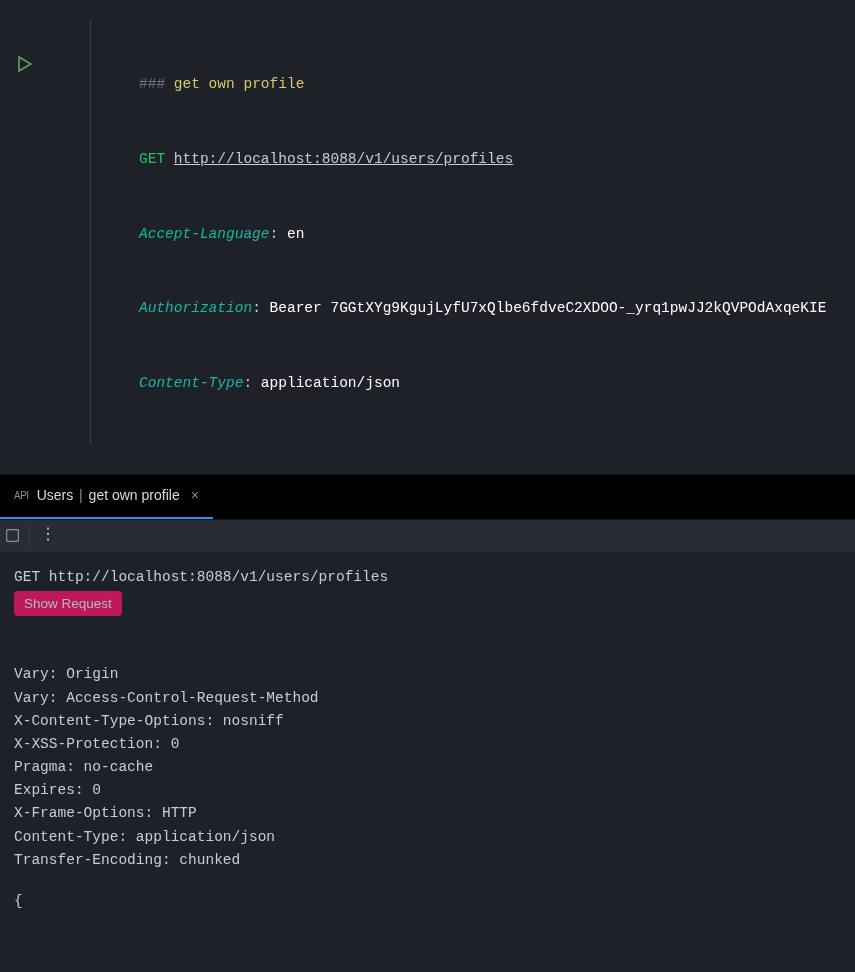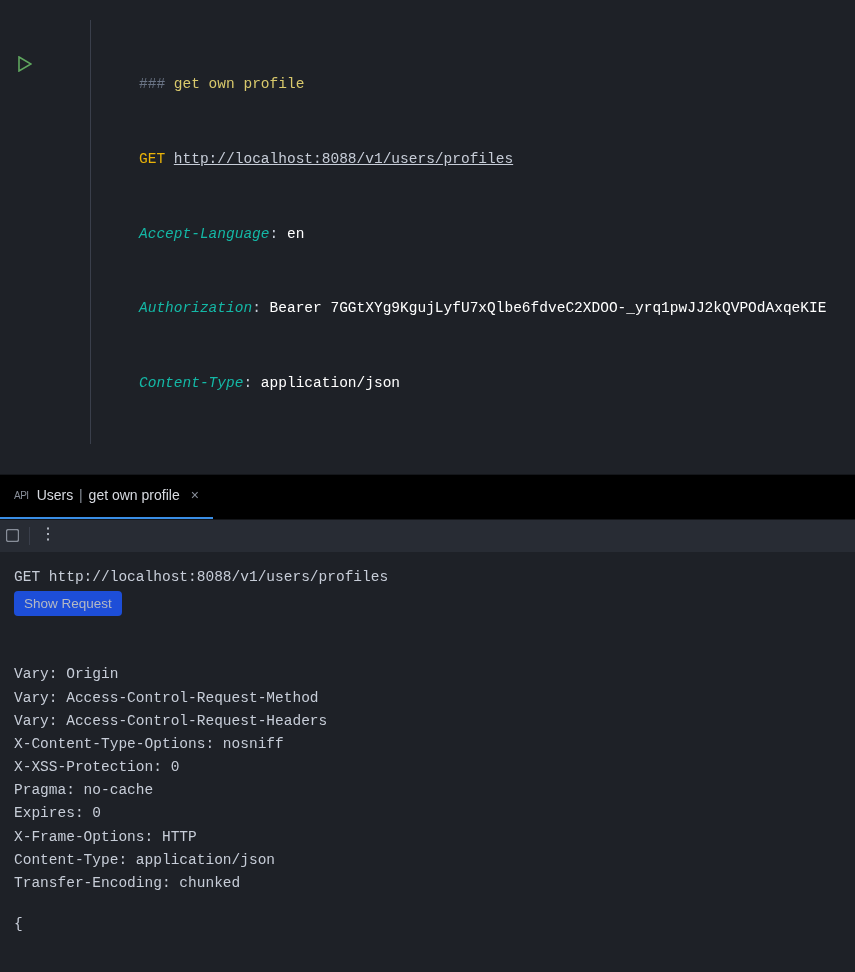--- a/index.html
+++ b/index.html
@@ -38,21 +38,21 @@
   }
   .code-block {
     padding: 24px 0 0 8px;
     white-space: pre;
     font-family: inherit;
   }
   .code-line { line-height: 1.95; }
 
   .tok-comment { color: #6a7485; }
   .tok-title   { color: #d9c96c; }
-  .tok-method  { color: #eab308; }
+  .tok-method  { color: #22c55e; }
   .tok-url     { color: #c7cdd8; text-decoration: underline; }
   .tok-header  { color: #14b8a6; font-style: italic; }
   .tok-punc    { color: #c7cdd8; }
   .tok-value   { color: #ffffff; }
 
   
   .tab-bar {
     background: #000000;
     border-top: 1px solid #14161a;
     border-bottom: 1px solid #14161a;
@@ -89,21 +89,21 @@
   .toolbar .sep { width:1px; height:18px; background:#3a3f4b; }
 
   
   .response-area {
     padding: 14px 14px;
     font-family: inherit;
   }
   .resp-line { color: #c7cdd8; white-space: pre; }
   .show-request {
     display: inline-block;
-    background: #1d4ed8;
+    background: #be185d;
     color: #b4b9c3;
     padding: 2px 10px;
     border-radius: 4px;
     font-family: -apple-system, BlinkMacSystemFont, "Segoe UI", sans-serif;
     font-size: 13.5px;
     margin-top: 2px;
     margin-bottom: 24px;
   }
   .blank { height: 23px; }
 
@@ -152,21 +152,20 @@
   <span class="tool-ico" style="font-size:16px; color:#c7cdd8;">⋮</span>
 </div>
 
 <div class="response-area">
   <div class="resp-line">GET http://localhost:8088/v1/users/profiles</div>
   <div class="show-request">Show Request</div>
   <div class="blank"></div>
 
   <div class="resp-line">Vary: Origin</div>
   <div class="resp-line">Vary: Access-Control-Request-Method</div>
-  <div class="resp-line">Vary: Access-Control-Request-Headers</div>
   <div class="resp-line">X-Content-Type-Options: nosniff</div>
   <div class="resp-line">X-XSS-Protection: 0</div>
   <div class="resp-line">Pragma: no-cache</div>
   <div class="resp-line">Expires: 0</div>
   <div class="resp-line">X-Frame-Options: HTTP</div>
   <div class="resp-line">Content-Type: application/json</div>
   <div class="resp-line">Transfer-Encoding: chunked</div>
   <div class="blank" style="height:18px;"></div>
 
   <div class="resp-line"><span class="json-brace">{</span></div>

